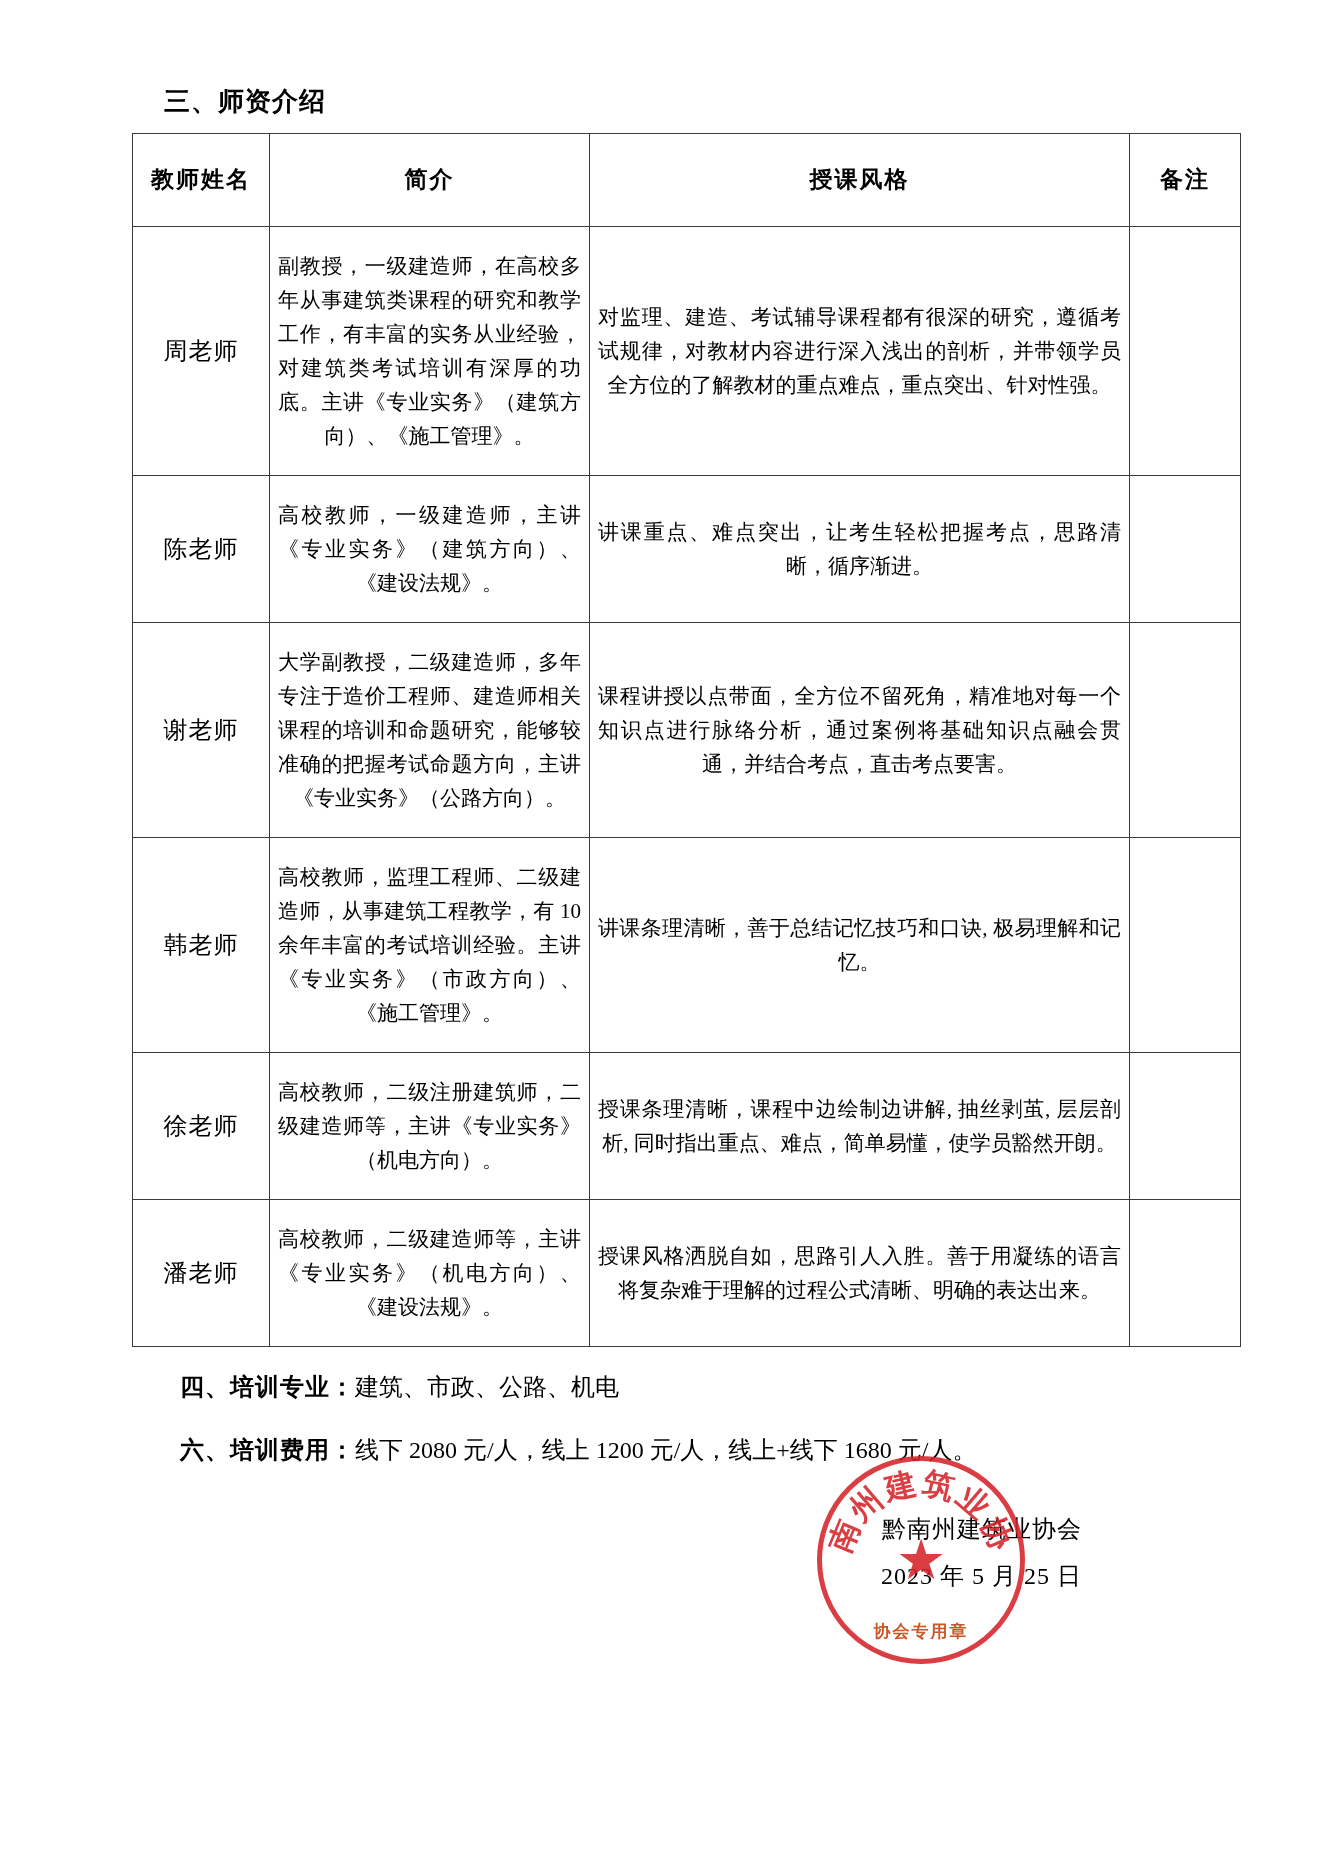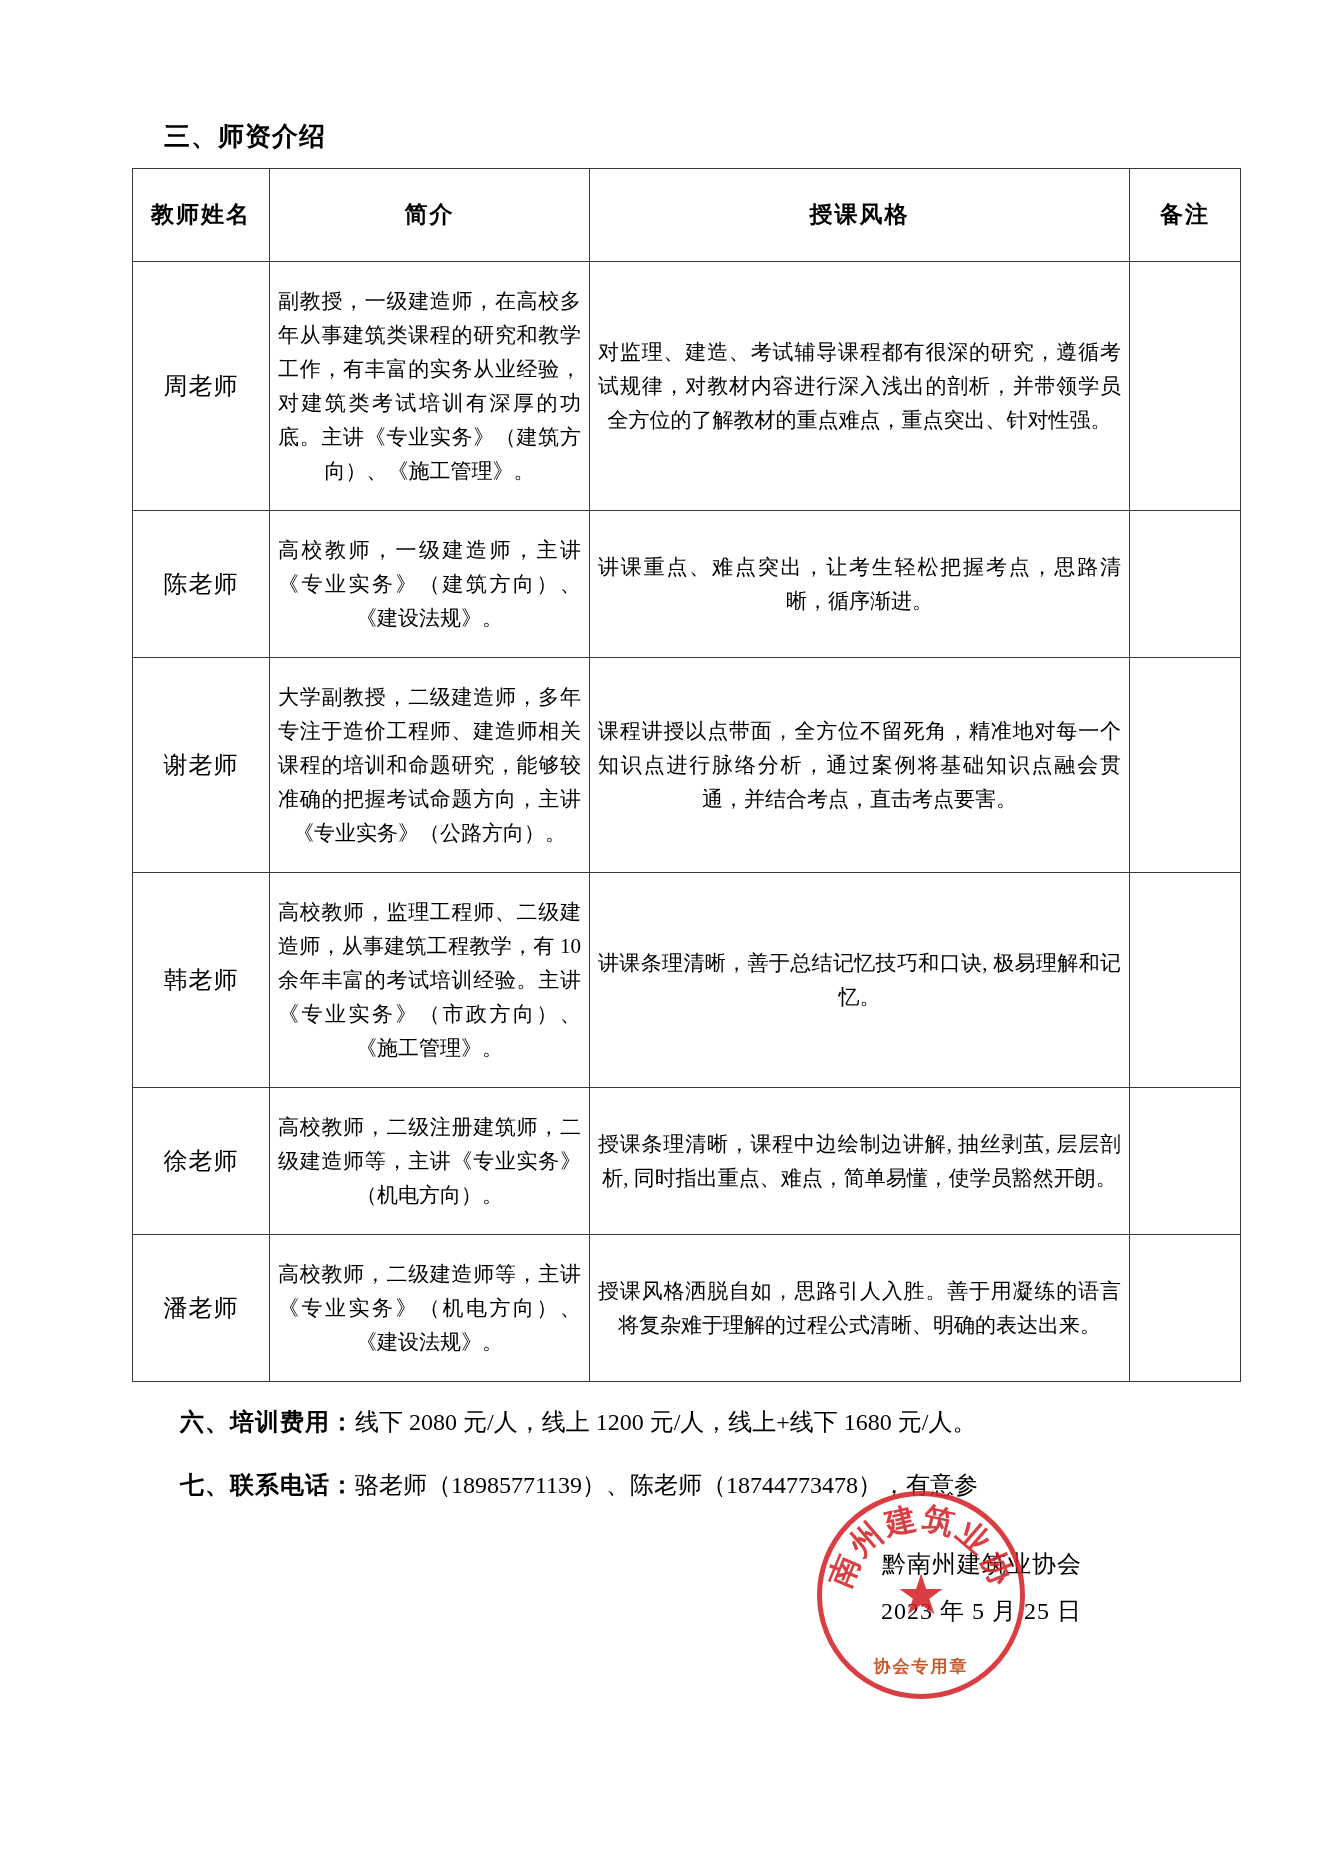--- a/index.html
+++ b/index.html
@@ -23,21 +23,21 @@
     left: 132px;
     top: 0;
     width: 1068px;
   }
 
   
   .section-heading {
     font-size: 26px;
     font-weight: bold;
     letter-spacing: 1px;
-    padding-top: 120px;
+    padding-top: 85px;
     padding-left: 32px;
     padding-bottom: 14px;
     line-height: 1.3;
   }
 
   
   table.teacher-table {
     border-collapse: collapse;
     width: 1068px;
     table-layout: fixed;
@@ -213,29 +213,29 @@
         </tr>
         <tr>
           <td class="cell-name">潘老师</td>
           <td class="cell-text">高校教师，二级建造师等，主讲《专业实务》（机电方向）、《建设法规》。</td>
           <td class="cell-text">授课风格洒脱自如，思路引人入胜。善于用凝练的语言将复杂难于理解的过程公式清晰、明确的表达出来。</td>
           <td class="cell-note"></td>
         </tr>
       </tbody>
     </table>
 
+    <div class="para">
+      <span class="label">四、培训专业：</span><span class="value">建筑、市政、公路、机电</span>
+    </div>
 
 
     <div class="para">
       <span class="label">六、培训费用：</span><span class="value">线下 2080 元/人，线上 1200 元/人，线上+线下 1680 元/人。</span>
     </div>
 
-    <div class="para flow">
-      <span class="label">七、联系电话：</span><span class="value">骆老师（18985771139）、陈老师（18744773478），有意参</span>
-    </div>
 
     <div class="sign-block">
 
       <div class="seal">
         <svg class="seal-arc" viewBox="0 0 198 198">
           <defs>
             <path id="sealArcPath" d="M 27,105 A 72,72 0 0 1 171,105" fill="none"></path>
           </defs>
           <text>
             <textPath href="#sealArcPath" startOffset="50%" text-anchor="middle">黔南州建筑业协会</textPath>

